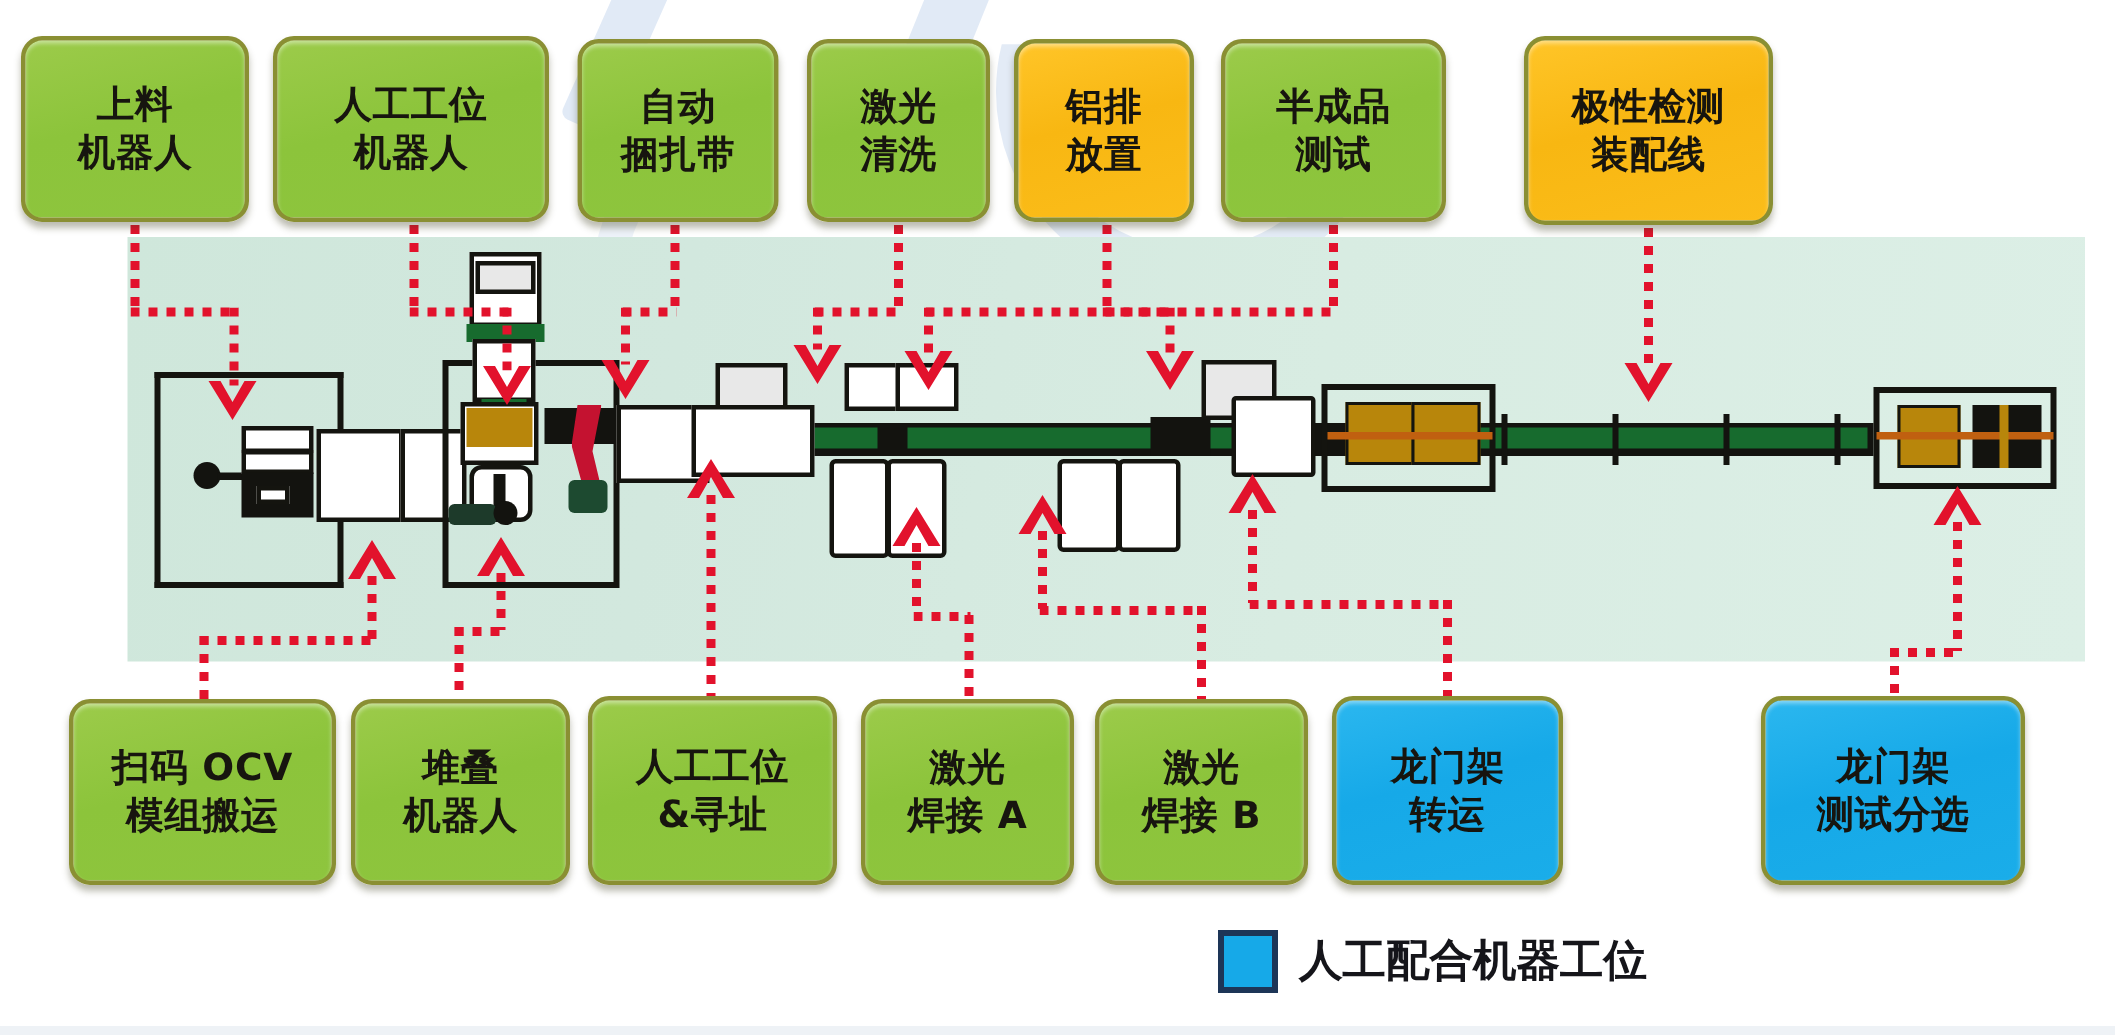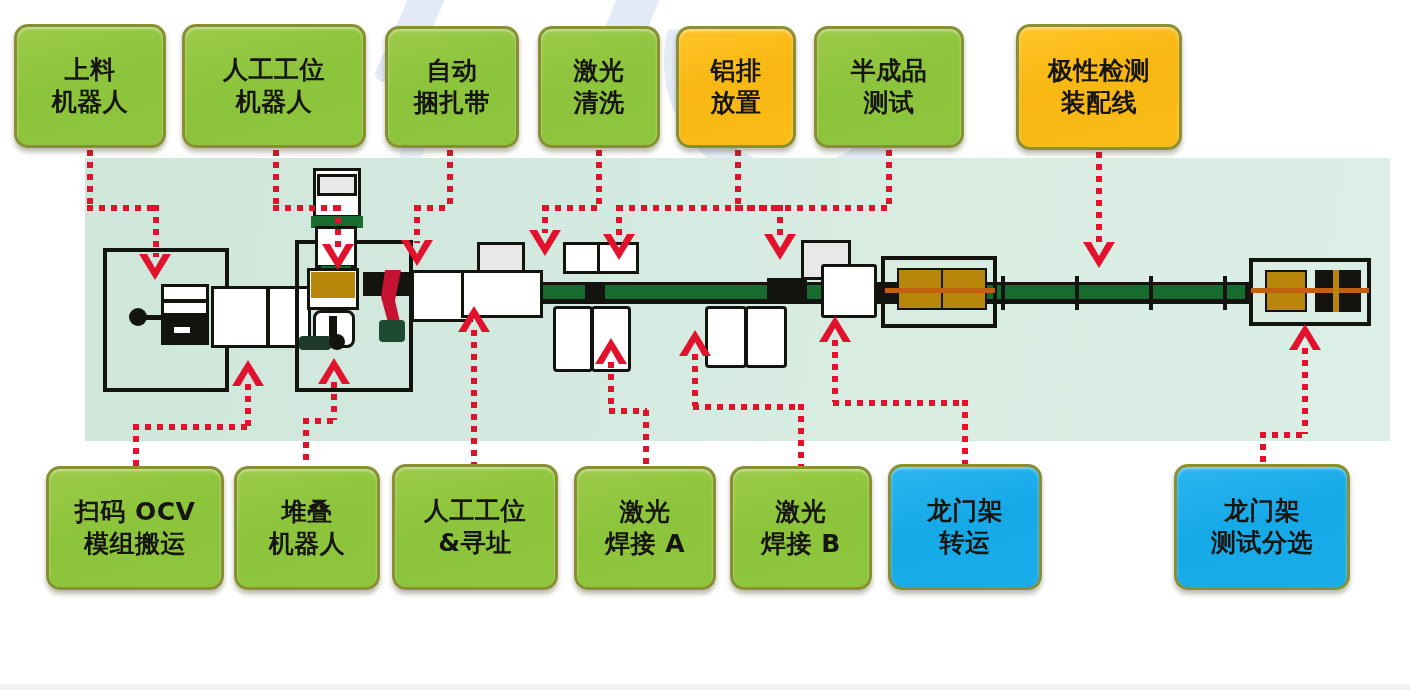--- a/index.html
+++ b/index.html
@@ -333,15 +333,19 @@
         <span class="ln">龙门架</span>
         <span class="ln">转运</span>
       </div>
       <div class="pbox blue" style="left: 1174px; top: 464px; width: 176px; height: 126px;">
         <span class="ln">龙门架</span>
         <span class="ln">测试分选</span>
       </div>
     </div>
 
   <div id="legend">
+      <div class="lg" style="left: 812px; top: 8px;">
+        <div class="sw" style="background: rgb(22, 169, 232); border-color: rgb(29, 53, 87);"></div>
+        <div class="lgl">人工配合机器工位</div>
+      </div>
     </div>
 
 </div>
 
 </body></html>

